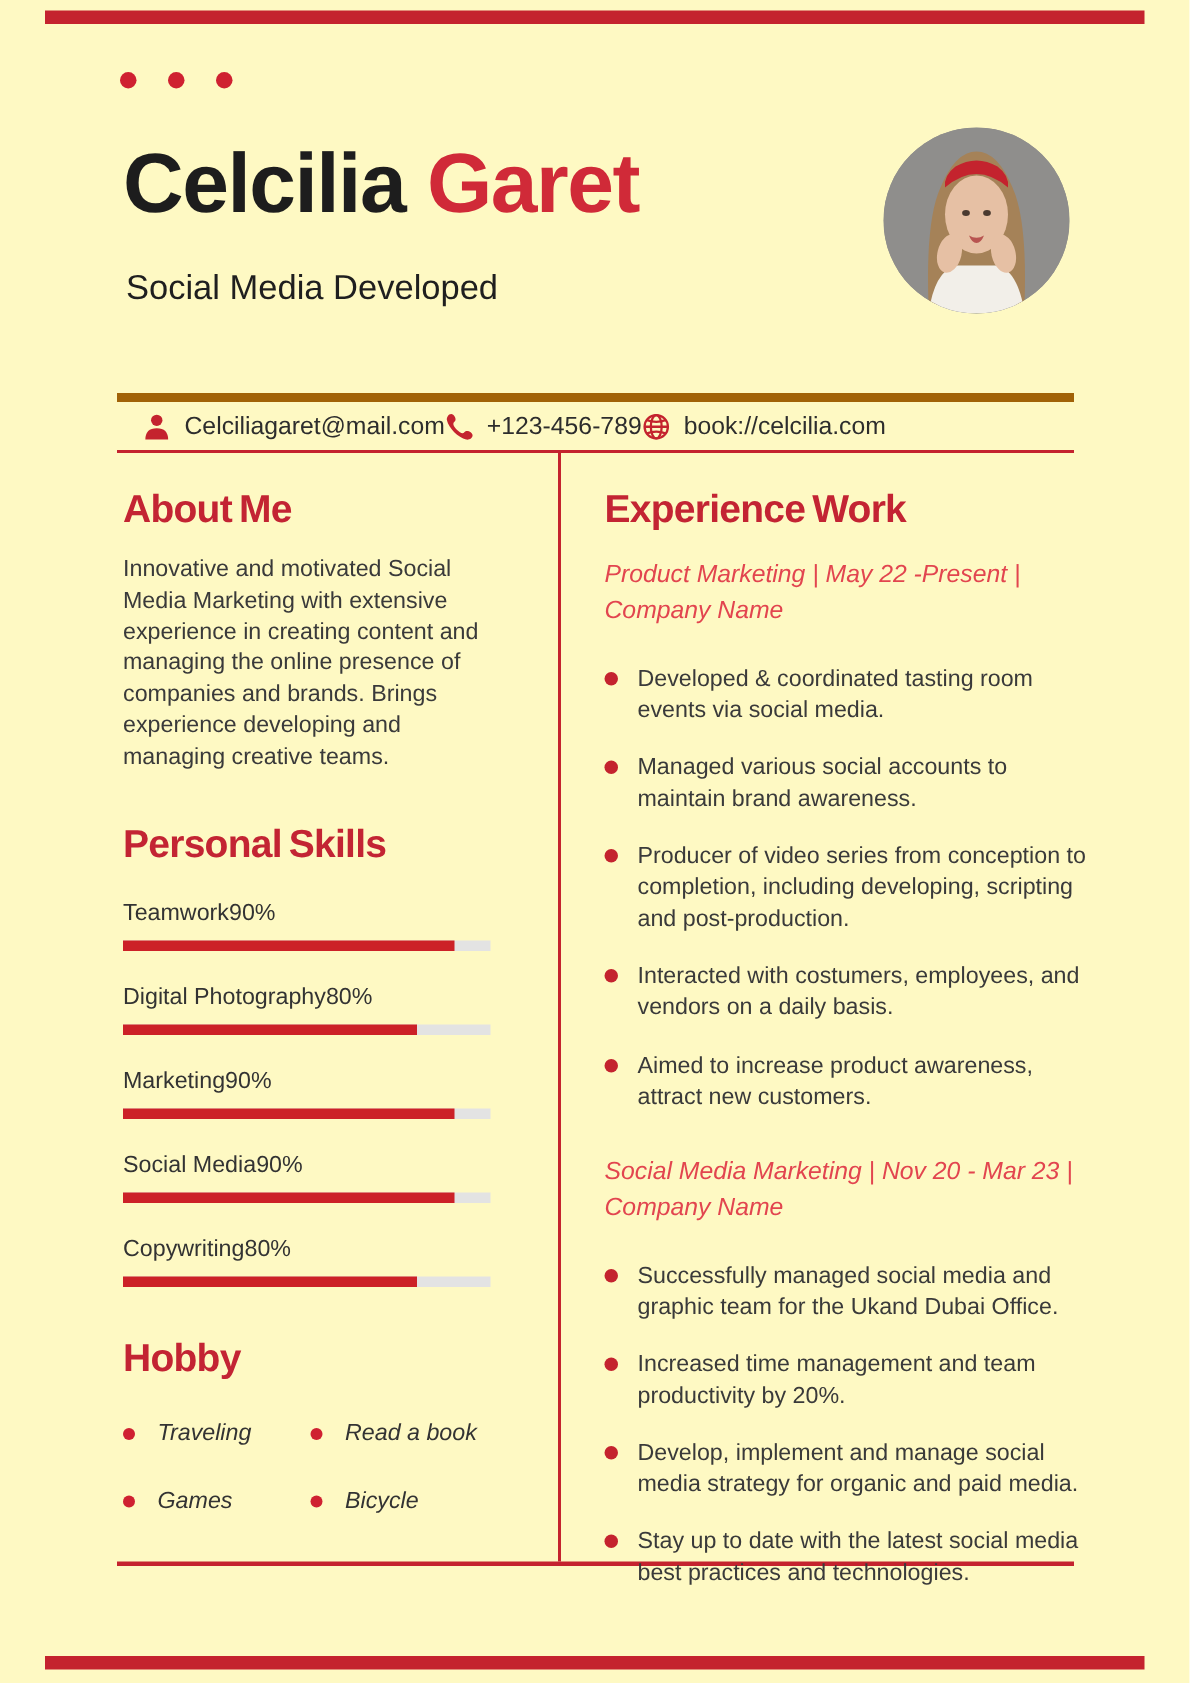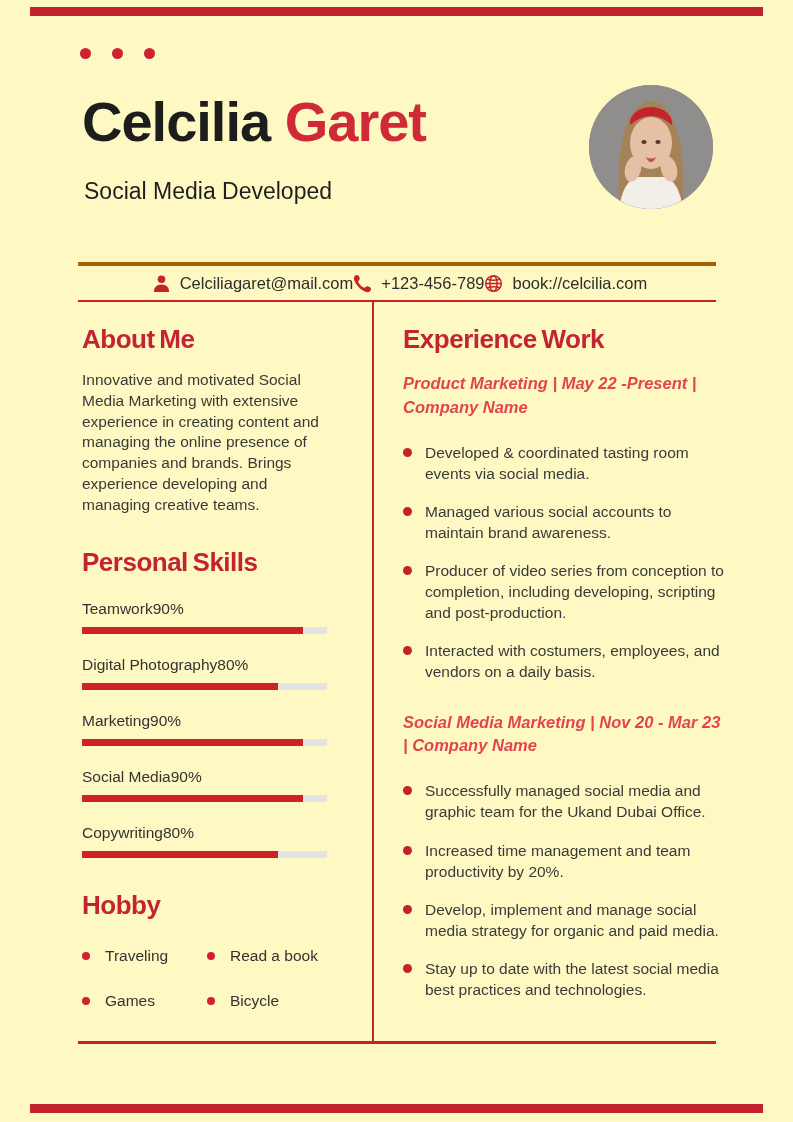--- a/index.html
+++ b/index.html
@@ -20,22 +20,22 @@
   .name { position:absolute; left:82px; top:90px; font-size:56px; font-weight:bold; letter-spacing:-1px; line-height:1.15; color:#1d1d1d; white-space:nowrap; }
   .name .last { color:#d02a38; }
   .subtitle { position:absolute; left:84px; top:178px; font-size:23px; color:#1f1f1f; }
 
   
   .photo { position:absolute; left:589px; top:85px; width:124px; height:124px; border-radius:50%; overflow:hidden; background:#8f8e8c; }
   .photo svg { display:block; width:100%; height:100%; }
 
   
   .contact { position:absolute; left:78px; top:262px; width:638px; height:40px;
-             border-top:4px solid #a16207; border-bottom:2px solid #c4232e;
-             display:flex; align-items:center; justify-content:center;
+             border-top:6px solid #a16207; border-bottom:2px solid #c4232e;
+             display:flex; align-items:center; justify-content:flex-start;
              padding:0 12px 0 17px; }
   .citem { display:flex; align-items:center; gap:9px; font-size:16.5px; color:#2d2d2d; }
   .cicon { width:19px; height:19px; flex:0 0 auto; }
   .cicon svg { display:block; width:100%; height:100%; }
 
   
   .content { position:absolute; left:78px; top:302px; width:638px; height:742px;
              display:flex; border-bottom:3px solid #c4232e; }
   .col-left { flex:0 0 279px; border-right:2px solid #c4232e; padding:0 30px 15px 4px; }
   .col-right { flex:1; padding:0 0 16px 29px; }
@@ -45,25 +45,25 @@
   .about-body { margin-top:15px; width:245px; font-size:15.5px; line-height:1.34; color:#3a3a3a; }
 
   .skills-title { margin-top:32px; }
   .skill { width:245px; margin-top:22px; }
   .skill-row { display:flex; font-size:15.5px; color:#333333; }
   .skill-track { margin-top:9px; height:7px; background:#e3e3e3; }
   .skill-fill { height:100%; background:#cc2127; }
 
   .hobby-title { margin-top:32px; }
   .hobby-grid { margin-top:26px; width:260px; display:grid; grid-template-columns:125px auto; row-gap:27px; }
-  .hobby-item { display:flex; align-items:center; gap:15px; font-size:15.5px; color:#333333; }
+  .hobby-item { display:flex; align-items:center; gap:15px; font-size:15.5px; color:#333333;font-style:italic; }
   .hobby-dot { width:8px; height:8px; border-radius:50%; background:#cf2131; flex:0 0 auto; }
 
   .exp-title { margin-top:22px; }
-  .job-header { margin-top:17px; width:322px; font-size:16.5px; font-style:italic; color:#e2454f; line-height:1.45;font-weight:bold; }
+  .job-header { margin-top:17px; width:322px; font-size:16.5px; font-style:italic; color:#e2454f; line-height:1.45; }
   .job-header.second { margin-top:28px; }
   .bullets { list-style:none; margin-top:22px; }
   .bullets li { display:flex; gap:13px; margin-bottom:17px; font-size:15.5px; line-height:1.36; color:#3a3a3a; }
   .b-dot { flex:0 0 auto; width:9px; height:9px; border-radius:50%; background:#c4232e; margin-top:6px; }
   .b-text { max-width:305px; }
 </style>
 </head>
 <body>
 
 <div class="page">
@@ -216,20 +216,24 @@
             <span class="b-text">Managed various social accounts to maintain brand awareness.</span>
           </li>
         <li>
             <span class="b-dot"></span>
             <span class="b-text">Producer of video series from conception to completion, including developing, scripting and post-production.</span>
           </li>
         <li>
             <span class="b-dot"></span>
             <span class="b-text">Interacted with costumers, employees, and vendors on a daily basis.</span>
           </li>
+        <li>
+            <span class="b-dot"></span>
+            <span class="b-text">Aimed to increase product awareness, attract new customers.</span>
+          </li>
       </ul>
 
       <div class="job-header second">Social Media Marketing | Nov 20 - Mar 23 | Company Name</div>
       <ul class="bullets">
         <li>
             <span class="b-dot"></span>
             <span class="b-text">Successfully managed social media and graphic team for the Ukand Dubai Office.</span>
           </li>
         <li>
             <span class="b-dot"></span>

